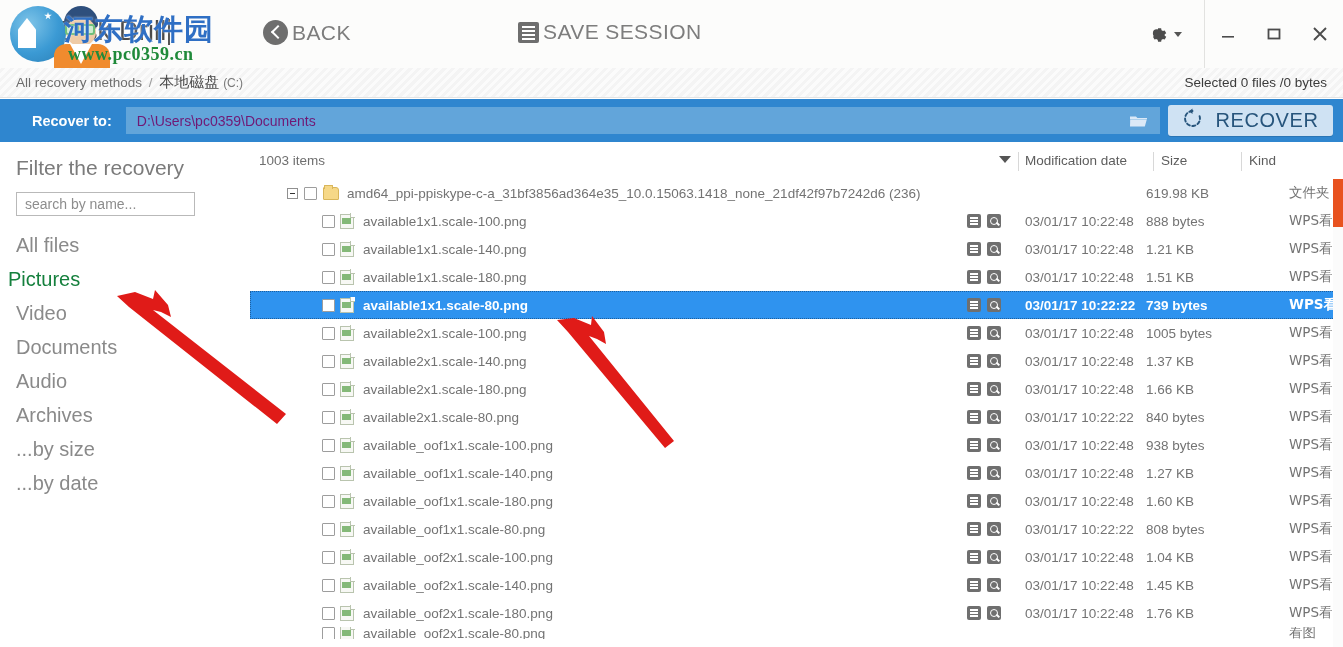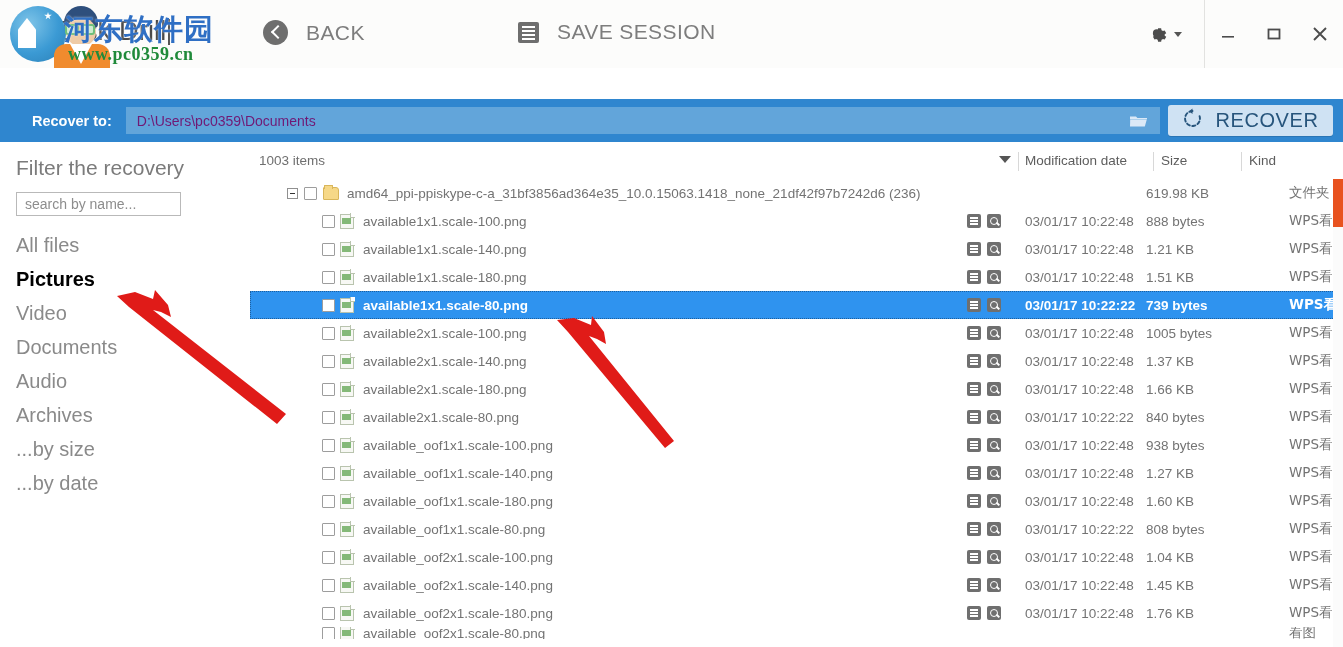--- a/index.html
+++ b/index.html
@@ -61,21 +61,21 @@
     font-family: "DejaVu Sans", sans-serif; letter-spacing: 1px;
     text-shadow: 0 0 2px rgba(255,255,255,.7);
   }
   .wm-url {
     position: absolute; left: 62px; top: 42px;
     font-size: 18px; font-weight: 700; color: #1f8a3a;
     font-family: "Liberation Serif", serif; letter-spacing: .5px;
   }
 
   .tb-btn {
-    display: flex; align-items: center; gap: 18px;
+    display: flex; align-items: center; gap: 4px;
     color: #7d7d7d; font-size: 21px; font-weight: 400; cursor: pointer;
     user-select: none; letter-spacing: .4px;
   }
   .tb-back { position: absolute; left: 263px; top: 20px; }
   .tb-save { position: absolute; left: 518px; top: 20px; }
   .ic-back {
     width: 25px; height: 25px; border-radius: 50%; background: #6e6e6e;
     position: relative; flex: none;
   }
   .ic-back:after {
@@ -147,35 +147,35 @@
     display: flex; align-items: center; justify-content: center; gap: 12px;
     cursor: pointer; box-shadow: 0 1px 0 rgba(0,0,0,.12);
   }
   .rec-btn .lbl { color: #27557c; font-size: 20px; letter-spacing: .6px; }
 
   
   .main { position: absolute; left: 0; top: 142px; width: 1343px; height: 505px; display: flex; }
   .sidebar { width: 250px; flex: none; background: #fff; padding-top: 14px; position: relative; }
   .side-title { font-size: 21px; color: #7b7b7b; margin: 0 0 12px 16px; }
   .side-search {
-    margin-left: 16px; width: 165px; height: 24px;
+    margin-left: 16px; width: 179px; height: 24px;
     border: 1px solid #b9b9b9; background: #fff;
   }
   .side-search input {
     width: 100%; height: 100%; border: 0; outline: none; background: transparent;
     font-size: 14px; color: #555; padding-left: 8px;
     font-family: "Liberation Sans", sans-serif;
   }
   .side-search input::placeholder { color: #8d8d8d; }
   .side-list { margin-top: 12px; }
   .side-item {
     font-size: 20px; color: #8a8a8a; padding: 5.5px 0 5.5px 16px; cursor: pointer;
     white-space: nowrap;
   }
-  .side-item.active { color: #000000; font-weight: 700; }
+  .side-item.active { color: #15803d; font-weight: 400; padding-left: 8px; }
 
   
   .content { flex: 1; position: relative; background: #fff; }
   .list-head { position: relative; height: 37px; }
   .items-count {
     position: absolute; left: 9px; top: 11px; font-size: 13.5px; color: #6f6f6f;
   }
   .sort-caret {
     position:absolute; left: 749px; top: 14px;
     width:0;height:0;border-left:6px solid transparent;border-right:6px solid transparent;border-top:7px solid #555; cursor:pointer;
@@ -303,20 +303,29 @@
           </svg>
       </div>
       <div class="winbtn">
         <svg width="16" height="16" viewBox="0 0 16 16">
             <path d="M2 2 L14 14 M14 2 L2 14" stroke="#4c4c4c" stroke-width="1.9" fill="none"></path>
           </svg>
       </div>
     </div>
   </div>
 
+  <div class="crumbbar">
+    <div class="crumb">
+      <span>All recovery methods</span>
+      <span class="sep">/</span>
+      <span class="cn">本地磁盘</span>
+      <span class="drive">(C:)</span>
+    </div>
+    <div class="selinfo">Selected 0 files /0 bytes</div>
+  </div>
 
   <div class="recoverbar">
     <div class="rec-label">Recover to:</div>
     <div class="rec-path">
       <input type="text" value="D:\Users\pc0359\Documents" placeholder="Choose a destination folder..." style="">
       <span class="rec-folder">
         <svg width="19" height="15" viewBox="0 0 19 15">
             <path d="M1 3.5h6l1.4 1.6H18v1.2H1z" fill="#dbe9f7"></path>
             <path d="M1.2 6.4h16.6l-2 7.2H1z" fill="#dbe9f7"></path>
           </svg>

